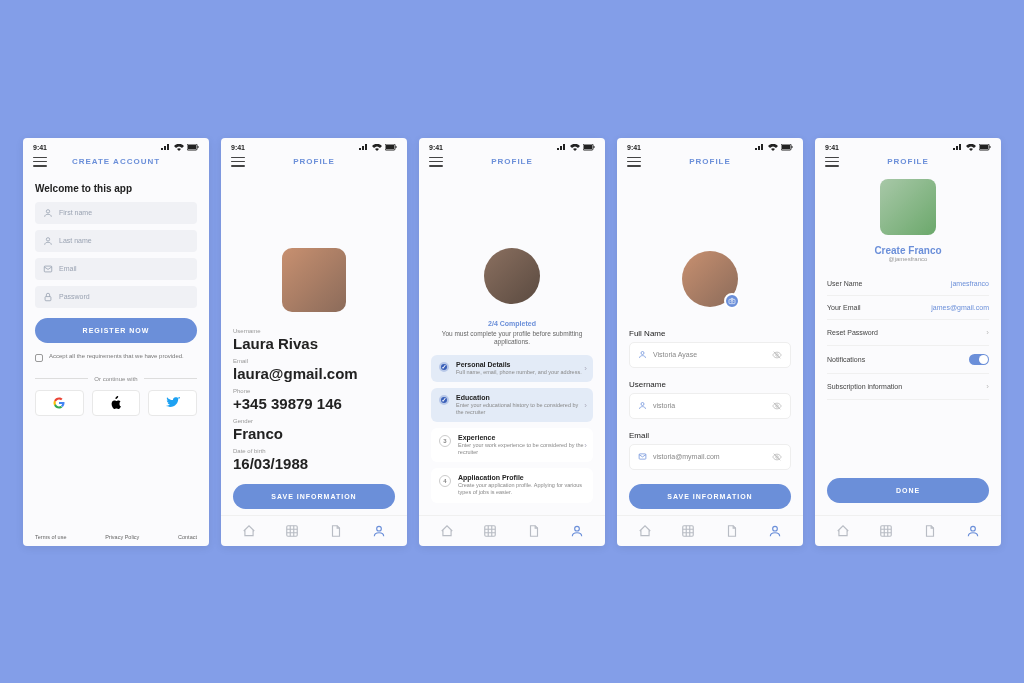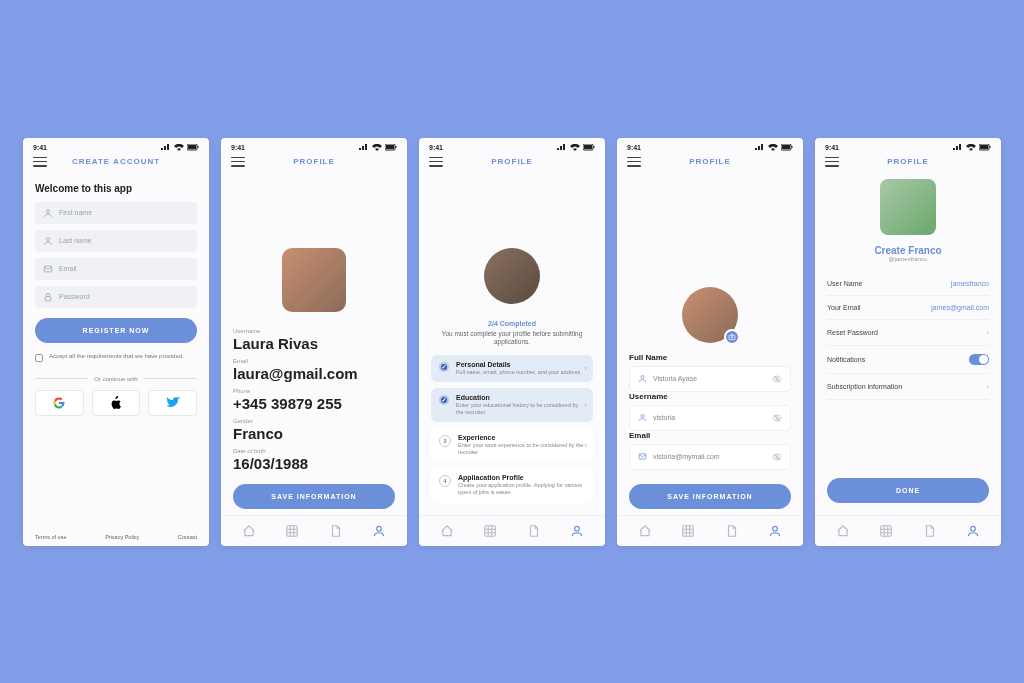--- a/index.html
+++ b/index.html
@@ -36,21 +36,21 @@
   .completed { text-align:center; font-size:7px; font-weight:700; color:#6b8fd9; margin-top:6px; }
   .sub { text-align:center; font-size:6.5px; color:#666; line-height:1.3; margin:3px 8px 8px; }
   .step { background:#fff; border-radius:6px; padding:6px 8px; margin-bottom:6px; display:flex; gap:7px; align-items:flex-start; position:relative; }
   .step.active { background:#e3ebf7; }
   .step .num { width:12px; height:12px; border-radius:50%; font-size:6px; font-weight:700; display:flex; align-items:center; justify-content:center; flex-shrink:0; margin-top:1px; }
   .step.active .num { background:#3a5fb8; color:#fff; border:2px solid #b8c8e8; width:10px; height:10px; }
   .step:not(.active) .num { border:1px solid #ccc; color:#888; }
   .step .txt .t { font-size:7px; font-weight:700; color:#222; }
   .step .txt .d { font-size:5.5px; color:#888; line-height:1.3; margin-top:1px; }
   .step .chev { position:absolute; right:6px; top:50%; transform:translateY(-50%); color:#aab; font-size:8px; }
-  .form-label { font-size:8px; font-weight:700; color:#222; margin:0 0 4px; }
+  .form-label { font-size:8px; font-weight:400; color:#222; margin:12px 0 4px; }
   .input-box { background:#fff; border:1px solid #eee; border-radius:5px; display:flex; align-items:center; padding:7px 8px; gap:6px; }
   .input-box .ic { width:9px; height:9px; color:#9aa3b2; }
   .input-box span { font-size:7px; color:#888; flex:1; }
   .input-box .eye { width:10px; height:10px; color:#bbb; }
   .name-title { text-align:center; font-size:10px; font-weight:700; color:#6b8fd9; margin-top:4px; }
   .handle { text-align:center; font-size:6px; color:#999; margin-bottom:10px; }
   .row-item { display:flex; justify-content:space-between; align-items:center; padding:8px 0; border-bottom:1px solid #f0f0f0; }
   .row-item .l { font-size:7px; color:#444; }
   .row-item .r { font-size:7px; color:#6b8fd9; }
   .row-item .chev2 { color:#bbb; font-size:8px; }
@@ -184,21 +184,21 @@
     <div class="title">PROFILE</div>
     <div style="width:14px"></div>
   </div>
   <div class="content">
     <div class="avatar"></div>
     <div class="label">Username</div>
     <div class="value">Laura Rivas</div>
     <div class="label">Email</div>
     <div class="value">laura@gmail.com</div>
     <div class="label">Phone</div>
-    <div class="value">+345 39879 255</div>
+    <div class="value">+345 39879 146</div>
     <div class="label">Gender</div>
     <div class="value">Franco</div>
     <div class="label">Date of birth</div>
     <div class="value">16/03/1988</div>
     <div class="btn" style="margin-top:12px">SAVE INFORMATION</div>
   </div>
   <div class="bottomnav">
     <svg class="nav-ic" viewBox="0 0 24 24" fill="none" stroke="currentColor" stroke-width="2">
         <path d="M3 12l9-9 9 9M5 10v10h14V10"></path>
       </svg>

